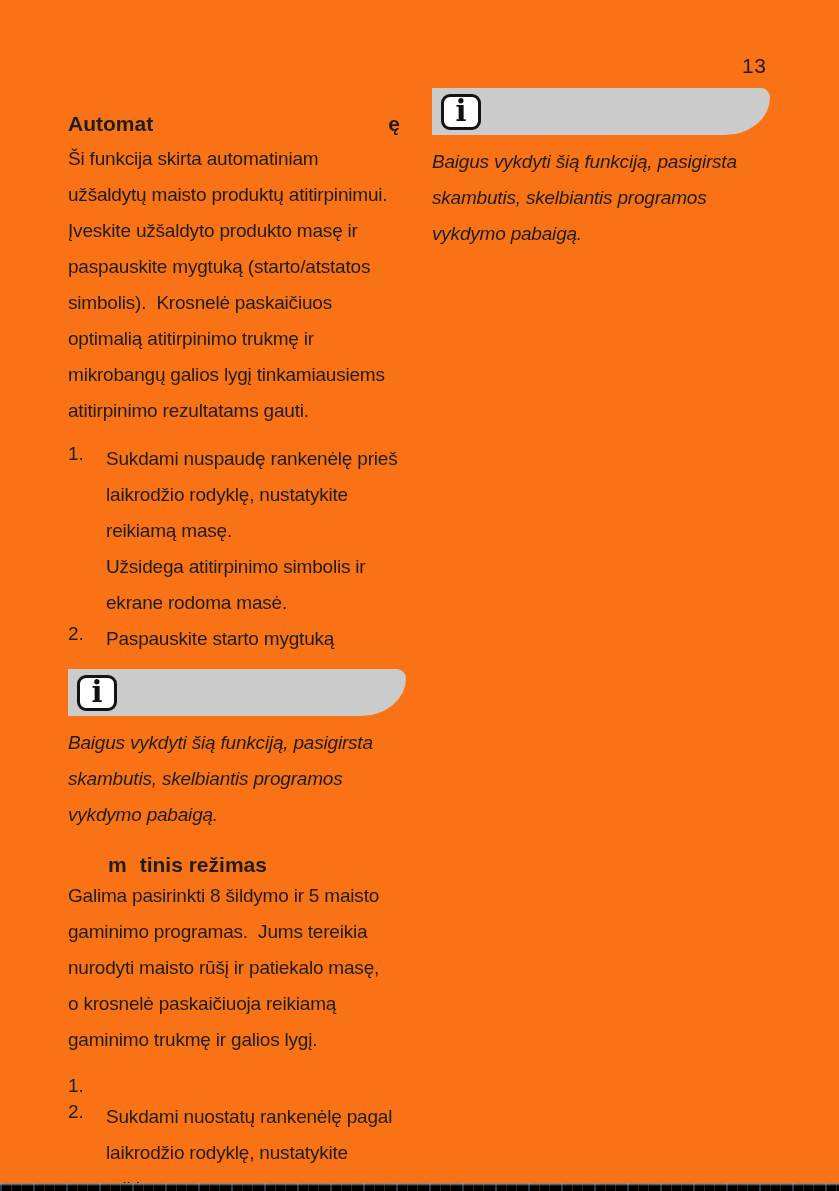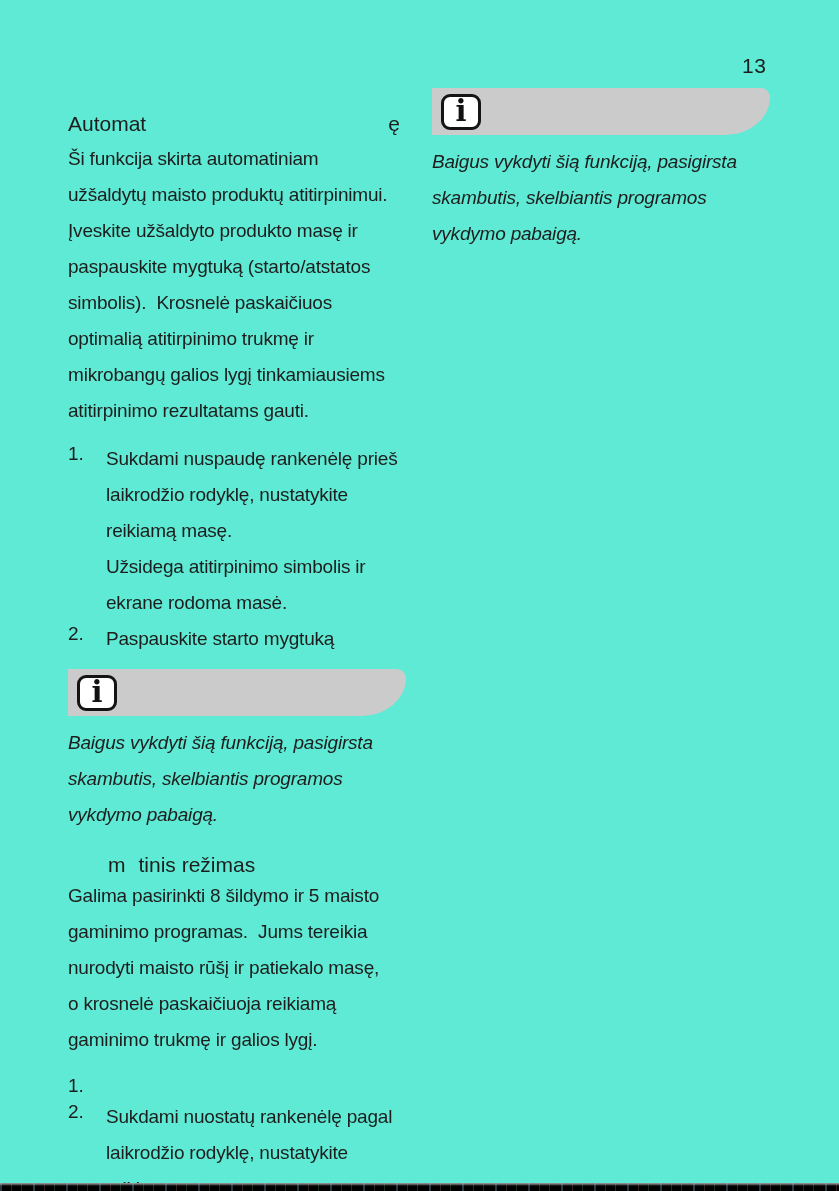--- a/index.html
+++ b/index.html
@@ -6,46 +6,46 @@
   body {
     width: 839px; height: 1191px;
     background: #ffffff;
     font-family: "Liberation Sans", sans-serif;
     color: #1d1d1d;
     overflow: hidden;
   }
   .page {
     position: relative;
     width: 839px; height: 1191px;
-    background: #5eead4;
+    background: #f97316;
   }
   .page-number {
     position: absolute;
     top: 54px; left: 742px;
     font-size: 21px;
     letter-spacing: 0.5px;
   }
   .col {
     position: absolute;
   }
   .col-left  { left: 68px;  top: 110px; width: 346px; }
   .col-right { left: 432px; top: 88px;  width: 342px; }
 
   .section-heading {
     display: flex;
     justify-content: space-between;
     width: 332px;
     font-size: 21px;
-    font-weight: normal;
+    font-weight: bold;
     line-height: 27px;
     margin: 0 0 4px 0;
   }
   .section-heading-2 {
     font-size: 21px;
-    font-weight: normal;
+    font-weight: bold;
     line-height: 27px;
     margin: 18px 0 0 0;
     padding-left: 40px;
   }
   .section-heading-2 .frag2 { margin-left: 13px; }
 
   .body-text {
     font-size: 19px;
     line-height: 36px;
     letter-spacing: -0.2px;

